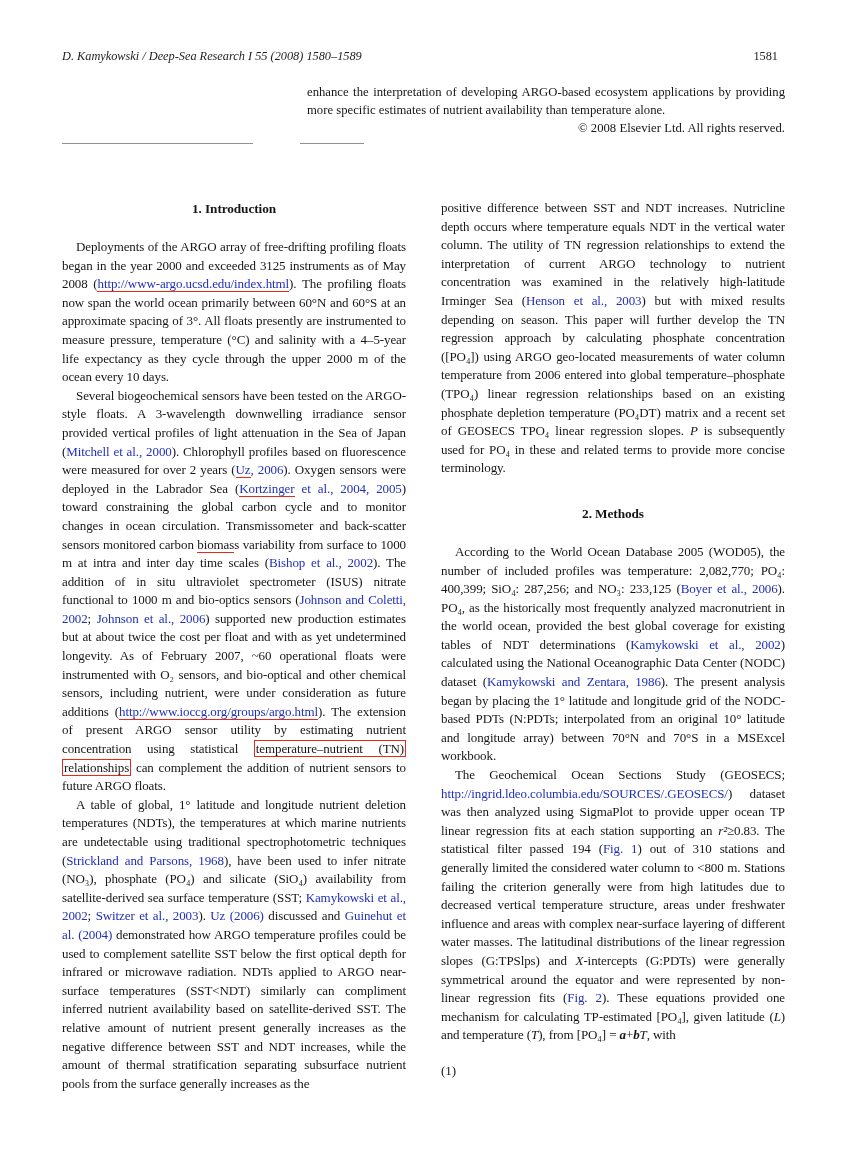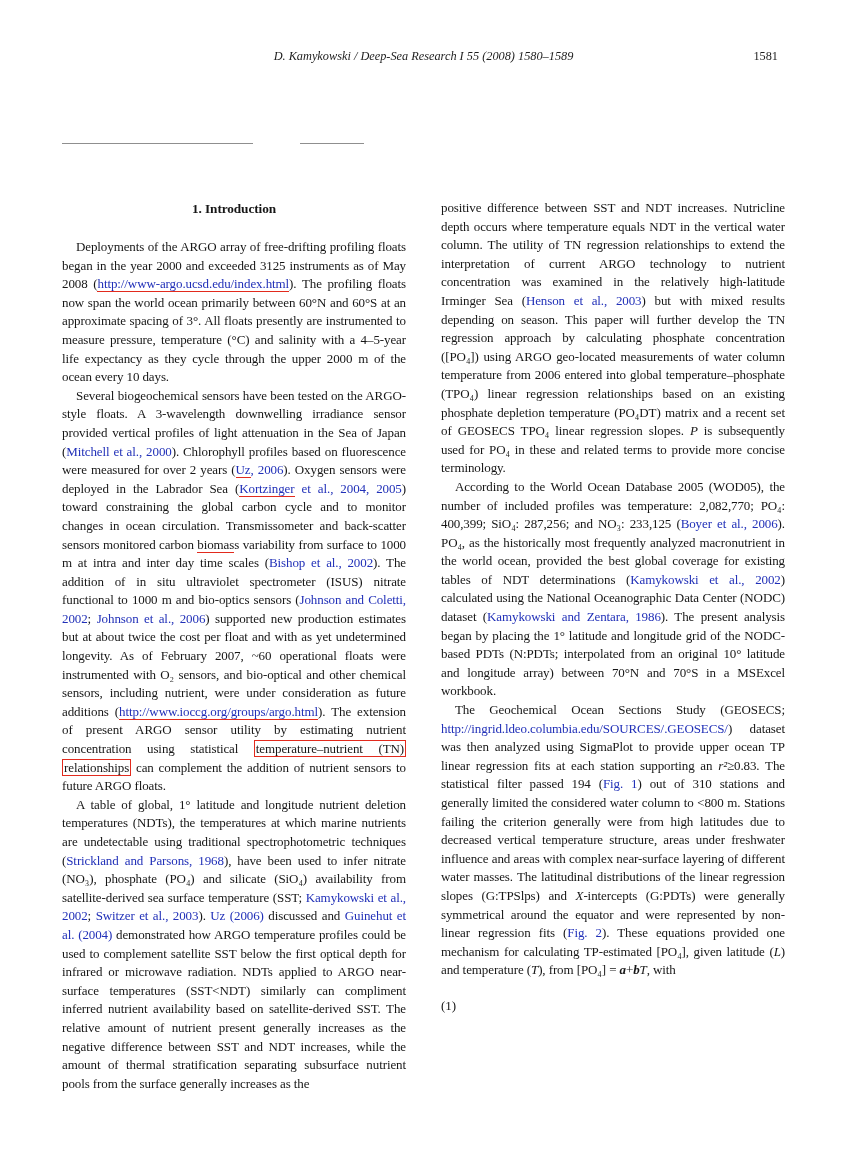--- a/index.html
+++ b/index.html
@@ -20,21 +20,20 @@
   .header {
     position: absolute;
     top: 49px;
     left: 62px;
     width: 723px;
     font-size: 12.3px;
     line-height: 15px;
   }
   .running-head {
     font-style: italic;
-    text-align: center;
     color: #1d1d1d;
   }
   .page-number {
     position: absolute;
     top: 0;
     right: 7px;
     font-style: normal;
     color: #1d1d1d;
   }
   .abstract {
@@ -109,35 +108,40 @@
 </head>
 <body>
 
 <div class="page">
 
   <div class="header">
     <div class="running-head">D. Kamykowski / Deep-Sea Research I 55 (2008) 1580–1589</div>
     <div class="page-number">1581</div>
   </div>
 
+  <div class="abstract">
+    <p class="abs-text">enhance the interpretation of developing ARGO-based ecosystem applications by providing more specific estimates of nutrient availability than temperature alone.</p>
+    <p class="copyright">© 2008 Elsevier Ltd. All rights reserved.</p>
+  </div>
 
   <div class="rule rule-left"></div>
   <div class="rule rule-right"></div>
 
   <main class="columns">
 
     <section class="col">
       <h2 class="sec-heading">1. Introduction</h2>
       <p class="para indent"><span>Deployments of the ARGO array of free-drifting profiling floats began in the year 2000 and exceeded 3125 instruments as of May 2008 (</span><span class="link rl">http://www-argo.ucsd.edu/index.html</span><span>). The profiling floats now span the world ocean primarily between 60°N and 60°S at an approximate spacing of 3°. All floats presently are instrumented to measure pressure, temperature (°C) and salinity with a 4–5-year life expectancy as they cycle through the upper 2000 m of the ocean every 10 days.</span></p>
       <p class="para indent"><span>Several biogeochemical sensors have been tested on the ARGO-style floats. A 3-wavelength downwelling irradiance sensor provided vertical profiles of light attenuation in the Sea of Japan (</span><span class="link">Mitchell et al., 2000</span><span>). Chlorophyll profiles based on fluorescence were measured for over 2 years (</span><span class="link rl">Uz</span><span class="link">, 2006</span><span>). Oxygen sensors were deployed in the Labrador Sea (</span><span class="link rl">Kortzinger</span><span class="link"> et al., 2004, 2005</span><span>) toward constraining the global carbon cycle and to monitor changes in ocean circulation. Transmissometer and back-scatter sensors monitored carbon </span><span class="rl">biomas</span><span>s variability from surface to 1000 m at intra and inter day time scales (</span><span class="link">Bishop et al., 2002</span><span>). The addition of in situ ultraviolet spectrometer (ISUS) nitrate functional to 1000 m and bio-optics sensors (</span><span class="link">Johnson and Coletti, 2002</span><span>; </span><span class="link">Johnson et al., 2006</span><span>) supported new production estimates but at about twice the cost per float and with as yet undetermined longevity. As of February 2007, ~60 operational floats were instrumented with O₂ sensors, and bio-optical and other chemical sensors, including nutrient, were under consideration as future additions (</span><span class="link rl">http://www.ioccg.org/groups/argo.html</span><span>). The extension of present ARGO sensor utility by estimating nutrient concentration using statistical </span><span class="box">temperature–nutrient (TN) relationships</span><span> can complement the addition of nutrient sensors to future ARGO floats.</span></p>
       <p class="para indent"><span>A table of global, 1° latitude and longitude nutrient deletion temperatures (NDTs), the temperatures at which marine nutrients are undetectable using traditional spectrophotometric techniques (</span><span class="link">Strickland and Parsons, 1968</span><span>), have been used to infer nitrate (NO₃), phosphate (PO₄) and silicate (SiO₄) availability from satellite-derived sea surface temperature (SST; </span><span class="link">Kamykowski et al., 2002</span><span>; </span><span class="link">Switzer et al., 2003</span><span>). </span><span class="link">Uz (2006)</span><span> discussed and </span><span class="link">Guinehut et al. (2004)</span><span> demonstrated how ARGO temperature profiles could be used to complement satellite SST below the first optical depth for infrared or microwave radiation. NDTs applied to ARGO near-surface temperatures (SST&lt;NDT) similarly can compliment inferred nutrient availability based on satellite-derived SST. The relative amount of nutrient present generally increases as the negative difference between SST and NDT increases, while the amount of thermal stratification separating subsurface nutrient pools from the surface generally increases as the</span></p>
     </section>
 
     <section class="col">
       <p class="para"><span>positive difference between SST and NDT increases. Nutricline depth occurs where temperature equals NDT in the vertical water column. The utility of TN regression relationships to extend the interpretation of current ARGO technology to nutrient concentration was examined in the relatively high-latitude Irminger Sea (</span><span class="link">Henson et al., 2003</span><span>) but with mixed results depending on season. This paper will further develop the TN regression approach by calculating phosphate concentration ([PO₄]) using ARGO geo-located measurements of water column temperature from 2006 entered into global temperature–phosphate (TPO₄) linear regression relationships based on an existing phosphate depletion temperature (PO₄DT) matrix and a recent set of GEOSECS TPO₄ linear regression slopes. </span><span class="i">P</span><span> is subsequently used for PO₄ in these and related terms to provide more concise terminology.</span></p>
+      <h2 class="sec-heading m-methods">2. Methods</h2>
       <p class="para indent"><span>According to the World Ocean Database 2005 (WOD05), the number of included profiles was temperature: 2,082,770; PO₄: 400,399; SiO₄: 287,256; and NO₃: 233,125 (</span><span class="link">Boyer et al., 2006</span><span>). PO₄, as the historically most frequently analyzed macronutrient in the world ocean, provided the best global coverage for existing tables of NDT determinations (</span><span class="link">Kamykowski et al., 2002</span><span>) calculated using the National Oceanographic Data Center (NODC) dataset (</span><span class="link">Kamykowski and Zentara, 1986</span><span>). The present analysis began by placing the 1° latitude and longitude grid of the NODC-based PDTs (N:PDTs; interpolated from an original 10° latitude and longitude array) between 70°N and 70°S in a MSExcel workbook.</span></p>
       <p class="para indent"><span>The Geochemical Ocean Sections Study (GEOSECS; </span><span class="link">http://ingrid.ldeo.columbia.edu/SOURCES/.GEOSECS/</span><span>) dataset was then analyzed using SigmaPlot to provide upper ocean TP linear regression fits at each station supporting an </span><span class="i">r²</span><span>≥0.83. The statistical filter passed 194 (</span><span class="link">Fig. 1</span><span>) out of 310 stations and generally limited the considered water column to &lt;800 m. Stations failing the criterion generally were from high latitudes due to decreased vertical temperature structure, areas under freshwater influence and areas with complex near-surface layering of different water masses. The latitudinal distributions of the linear regression slopes (G:TPSlps) and </span><span class="i">X</span><span>-intercepts (G:PDTs) were generally symmetrical around the equator and were represented by non-linear regression fits (</span><span class="link">Fig. 2</span><span>). These equations provided one mechanism for calculating TP-estimated [PO₄], given latitude (</span><span class="i">L</span><span>) and temperature (</span><span class="i">T</span><span>), from [PO₄] = </span><span class="bi">a</span><span>+</span><span class="bi">b</span><span class="i">T</span><span>, with</span></p>
       <div class="equation">
         <span class="eq-num">(1)</span>
       </div>
     </section>
 
   </main>
 </div>
 

